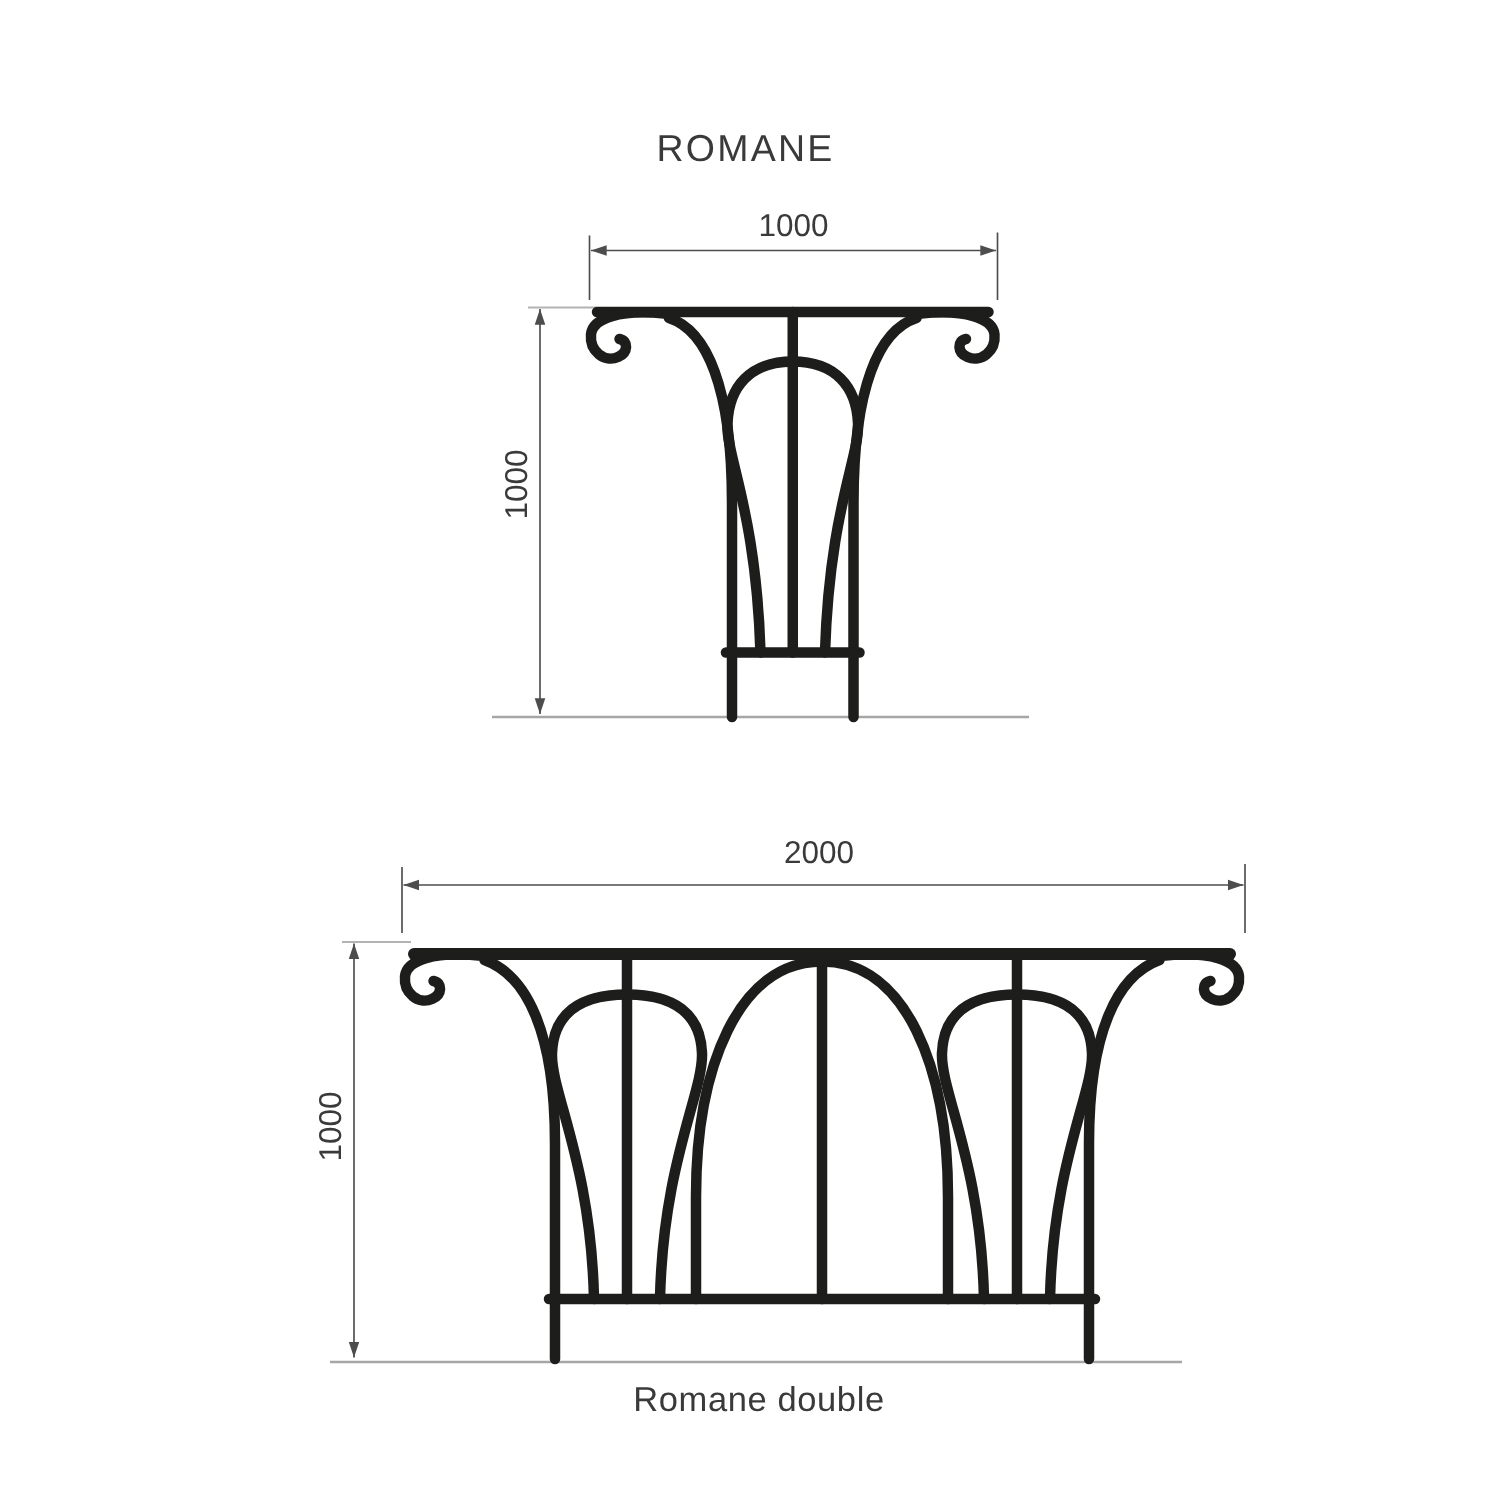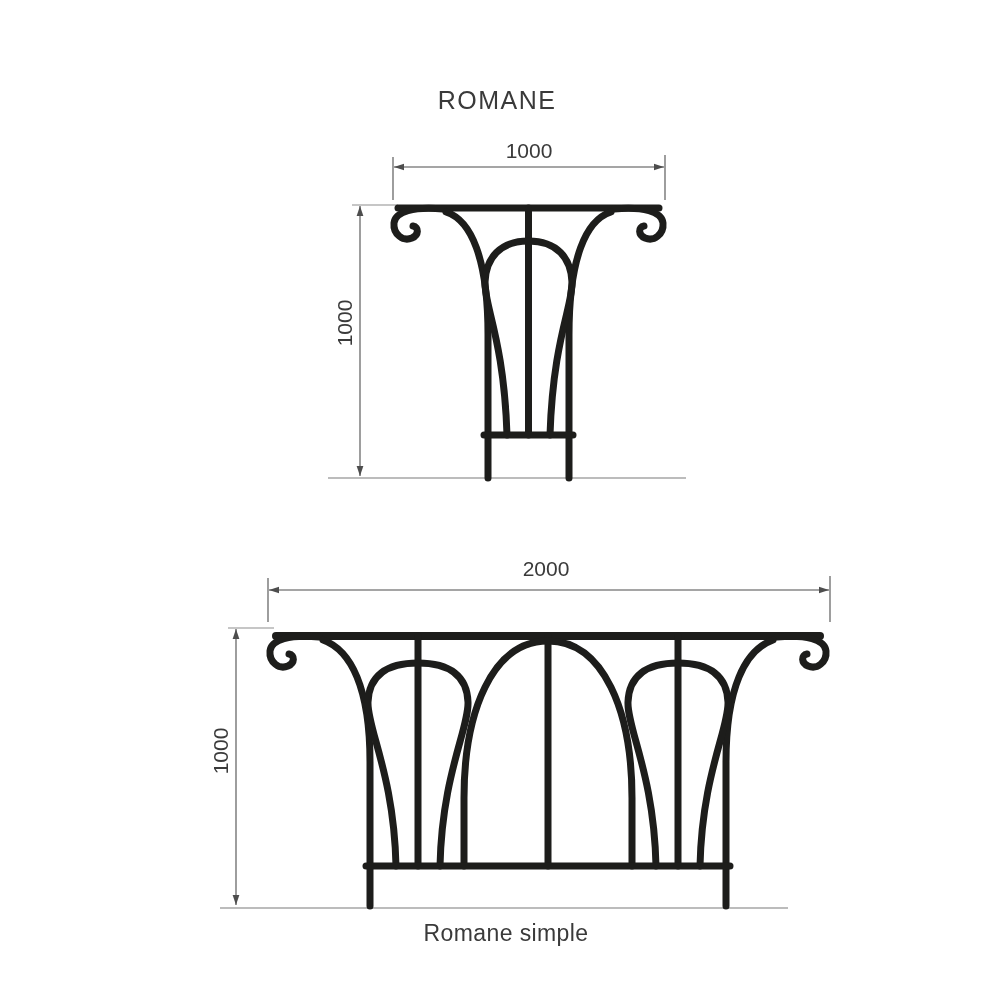--- a/index.html
+++ b/index.html
@@ -91,14 +91,14 @@
     </g>
   </svg>
 
   <div class="txt title" style="left:497px;top:100px;">ROMANE</div>
 
   <div class="txt dimnum" style="left:529px;top:151px;">1000</div>
   <div class="txt dimnum-v" style="left:345px;top:323px;">1000</div>
 
   <div class="txt dimnum" style="left:546px;top:569px;">2000</div>
   <div class="txt dimnum-v" style="left:221px;top:751px;">1000</div>
-  <div class="txt caption" style="left:506px;top:933px;">Romane simple</div>
+  <div class="txt caption" style="left:506px;top:933px;">Romane double</div>
 </div>
 
 </body></html>

